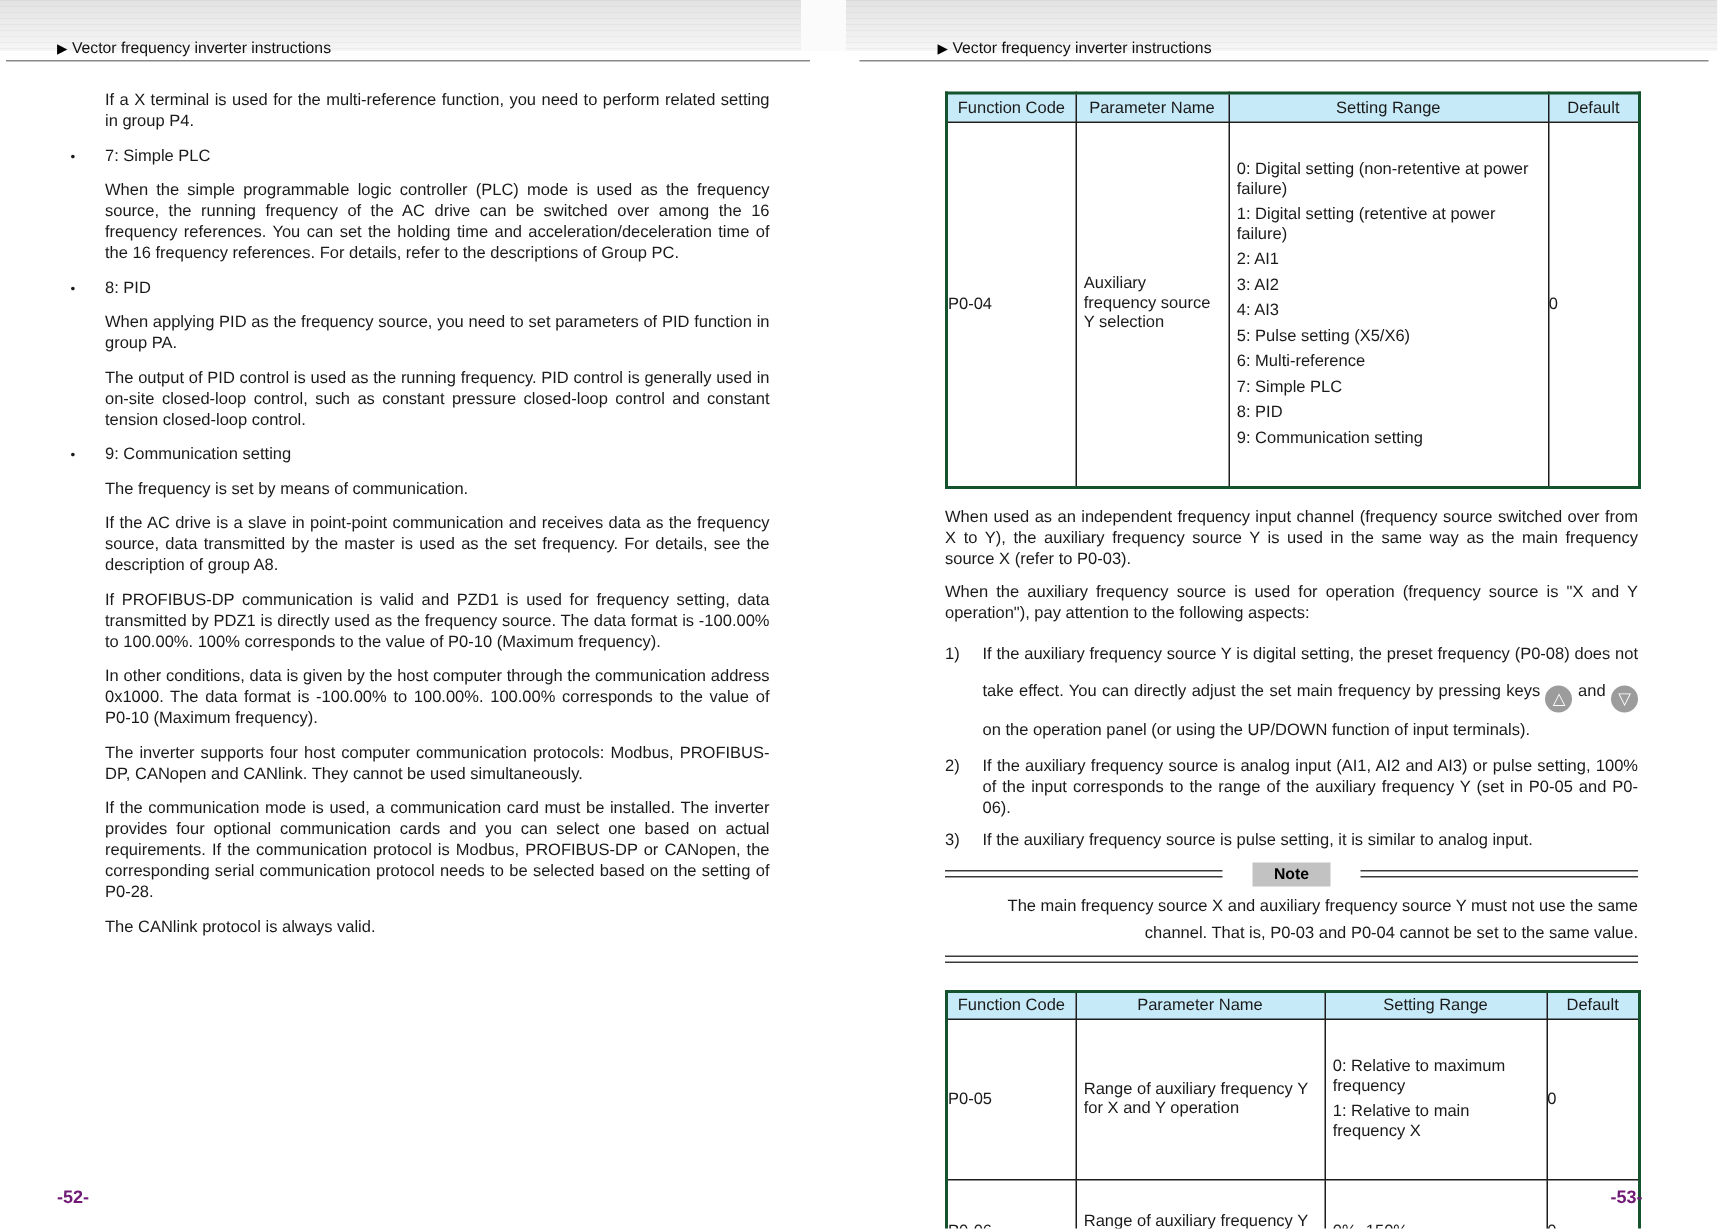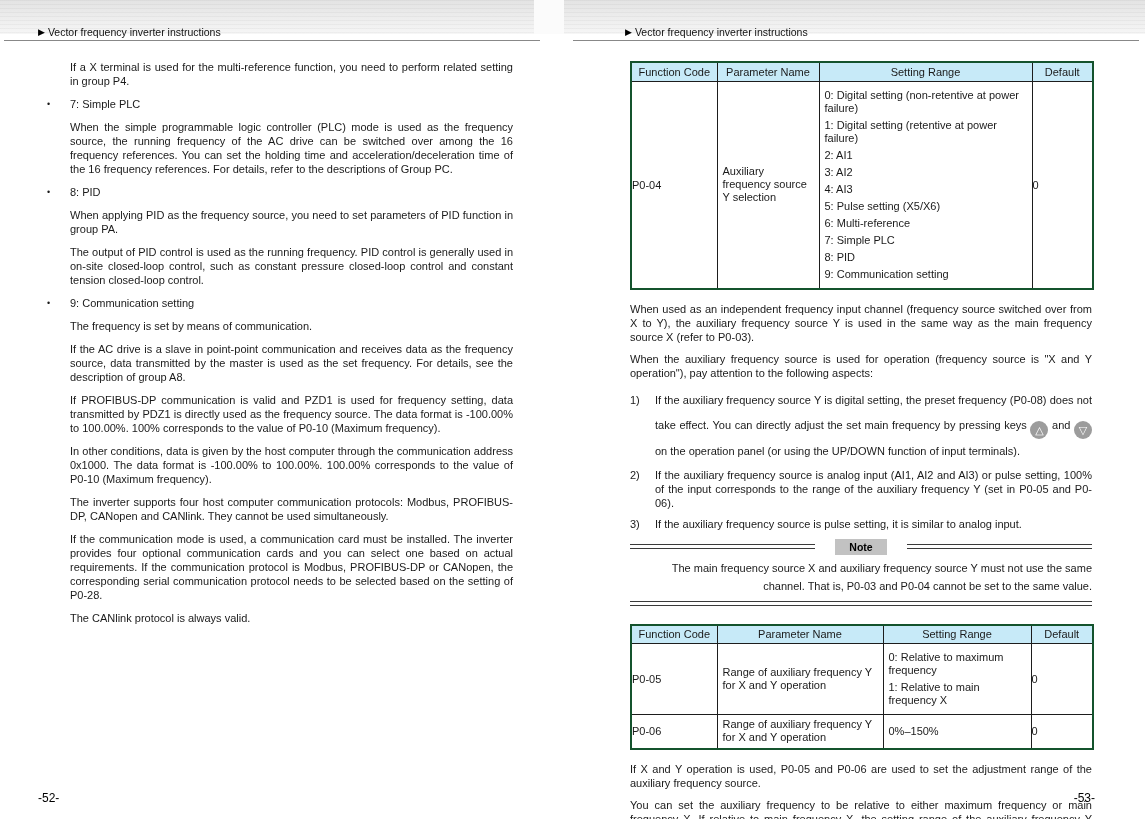--- a/index.html
+++ b/index.html
@@ -39,21 +39,21 @@
 
   
   .right-content { position:absolute; top:61px; left:57px; width:462px; }
 
   table.param-table { border-collapse:collapse; table-layout:fixed; width:462px;
     border:2px solid #14532d; }
   table.param-table th, table.param-table td { border:1px solid #1d1d1d;
     font-size:11px; font-weight:normal; vertical-align:middle; }
   table.param-table th { background:#c7eaf8; height:19px; text-align:center; padding:2px; }
   td.cell-center { text-align:left; }
-  td.cell-left { text-align:left; padding:3px 5px; line-height:13px; }
+  td.cell-left { text-align:left; padding:21px 5px; line-height:13px; }
   .sr-item { margin:4px 0; line-height:13px; text-align:left; }
 
   #table1 col.c1{width:86px;} #table1 col.c2{width:102px;} #table1 col.c3{width:213px;} #table1 col.c4{width:61px;}
   #table2 col.c1{width:86px;} #table2 col.c2{width:166px;} #table2 col.c3{width:148px;} #table2 col.c4{width:62px;}
   #table2 td { height:34px; }
 
   .para-after-table { margin-top:12px; margin-bottom:8px; }
   .mb8 { margin-bottom:8px; }
 
   .num-item { position:relative; padding-left:25px; font-size:11px; line-height:14px;
@@ -67,21 +67,21 @@
 
   
   .note-block { margin-top:8px; margin-bottom:18px; }
   .note-top { display:flex; align-items:center; gap:20px; }
   .note-line { flex:1; height:5px; border-top:1.5px solid #3a3a3a; border-bottom:1.5px solid #3a3a3a; }
   .note-label { background:#c2c2c2; color:#000; font-size:10.5px; font-weight:bold;
     padding:2px 14px; }
   .note-text { font-size:11px; line-height:18px; padding:4px 0 6px 0; text-align:right; }
   .note-bottom { height:5px; border-top:1.5px solid #3a3a3a; border-bottom:1.5px solid #3a3a3a; }
 
-  .page-number { position:absolute; bottom:14px; font-size:12px; color:#000000; }
+  .page-number { position:absolute; bottom:14px; font-size:12px; color:#701a75;font-weight:bold; }
   #page-left .page-number { left:38px; }
   #page-right .page-number { right:50px; }
 </style>
 </head>
 <body>
 
 <div class="canvas">
   <div class="scan-band"></div>
   <div class="scan-gap"></div>
 

